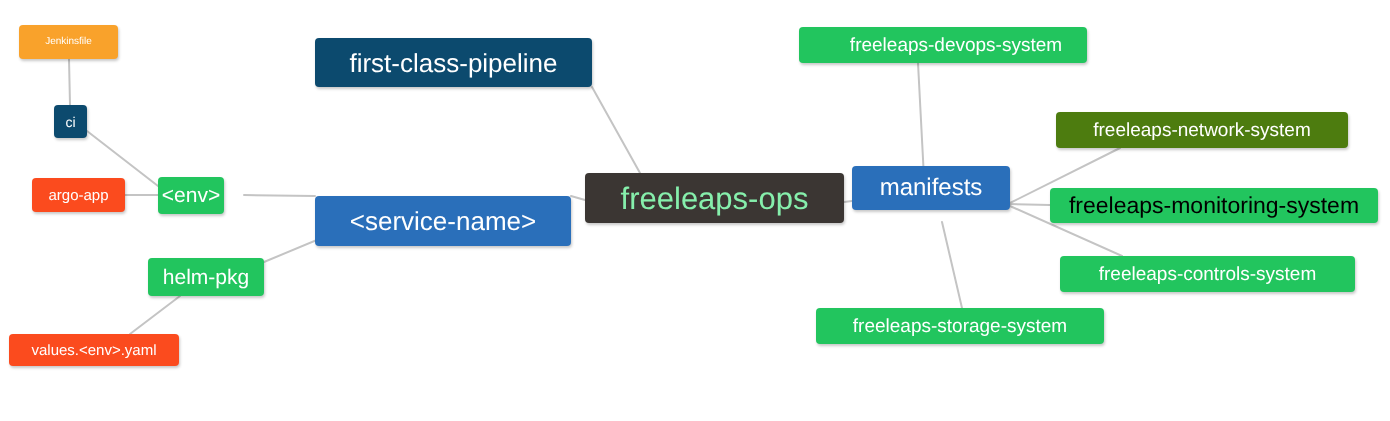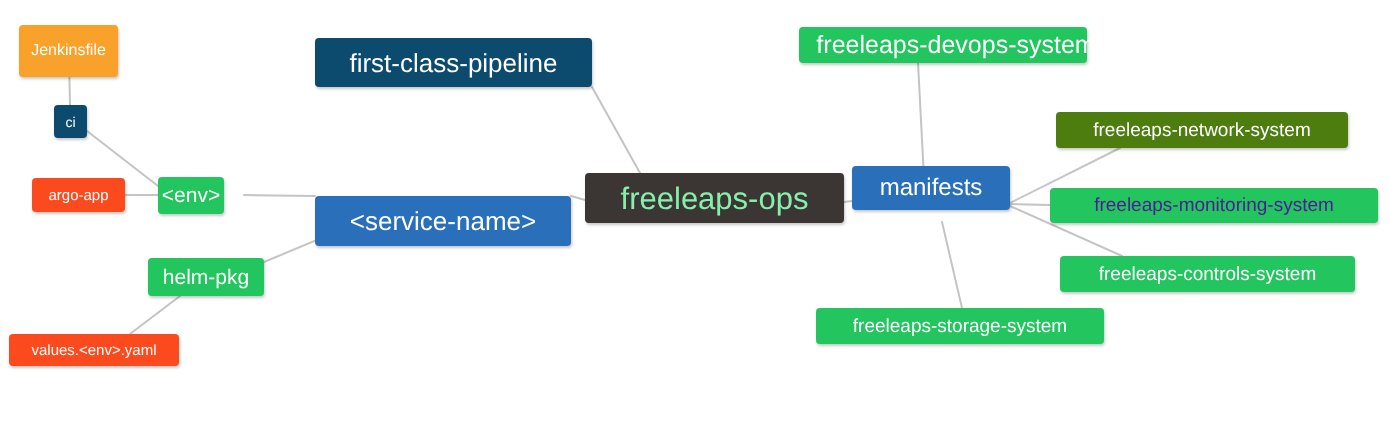--- a/index.html
+++ b/index.html
@@ -52,21 +52,21 @@
       <line x1="592" y1="87" x2="640" y2="173" stroke="#c4c4c4" stroke-width="2" stroke-linecap="round"></line>
       <line x1="264" y1="262" x2="360" y2="222" stroke="#c4c4c4" stroke-width="2" stroke-linecap="round"></line>
       <line x1="130" y1="334" x2="180" y2="296" stroke="#c4c4c4" stroke-width="2" stroke-linecap="round"></line>
       <line x1="844" y1="202" x2="852" y2="201" stroke="#c4c4c4" stroke-width="2" stroke-linecap="round"></line>
       <line x1="924" y1="178" x2="918" y2="63" stroke="#c4c4c4" stroke-width="2" stroke-linecap="round"></line>
       <line x1="1010" y1="203" x2="1120" y2="148" stroke="#c4c4c4" stroke-width="2" stroke-linecap="round"></line>
       <line x1="1010" y1="204" x2="1050" y2="205" stroke="#c4c4c4" stroke-width="2" stroke-linecap="round"></line>
       <line x1="1010" y1="206" x2="1122" y2="256" stroke="#c4c4c4" stroke-width="2" stroke-linecap="round"></line>
       <line x1="942" y1="222" x2="962" y2="308" stroke="#c4c4c4" stroke-width="2" stroke-linecap="round"></line>
     </svg>
-<div class="node" style="left: 19px; top: 25px; width: 99px; height: 52px; background: rgb(249, 162, 43); font-size: 16px; color: rgb(255, 255, 255);">
+<div class="node" style="left: 19px; top: 25px; width: 99px; height: 34px; background: rgb(249, 162, 43); font-size: 10px; color: rgb(255, 255, 255);">
       <span>Jenkinsfile</span>
     </div>
     <div class="node" style="left: 54px; top: 105px; width: 33px; height: 33px; background: #0c4a6e; font-size: 14px; color: rgb(255, 255, 255); text-align: center;">
       <span>ci</span>
     </div>
     <div class="node" style="left: 32px; top: 178px; width: 93px; height: 34px; background: rgb(251, 75, 30); font-size: 15px; color: rgb(255, 255, 255);">
       <span>argo-app</span>
     </div>
     <div class="node" style="left: 158px; top: 177px; width: 66px; height: 37px; background: rgb(34, 197, 94); font-size: 21px; color: rgb(255, 255, 255);">
       <span>&lt;env&gt;</span>
@@ -82,27 +82,27 @@
     </div>
     <div class="node" style="left: 9px; top: 334px; width: 170px; height: 32px; background: rgb(251, 75, 30); font-size: 15px; color: rgb(255, 255, 255);">
       <span>values.&lt;env&gt;.yaml</span>
     </div>
     <div class="node" style="left: 585px; top: 173px; width: 259px; height: 50px; background: rgb(59, 54, 51); font-size: 31px; color: #86efac;">
       <span>freeleaps-ops</span>
     </div>
     <div class="node" style="left: 852px; top: 166px; width: 158px; height: 44px; background: rgb(42, 111, 186); font-size: 24px; color: rgb(255, 255, 255);">
       <span>manifests</span>
     </div>
-    <div class="node" style="left: 799px; top: 27px; width: 288px; height: 36px; background: rgb(34, 197, 94); font-size: 25px; color: rgb(255, 255, 255); padding-left: 26px;">
+    <div class="node" style="left: 799px; top: 27px; width: 288px; height: 36px; background: rgb(34, 197, 94); font-size: 19px; color: rgb(255, 255, 255); padding-left: 26px;">
       <span>freeleaps-devops-system</span>
     </div>
     <div class="node" style="left: 1056px; top: 112px; width: 292px; height: 36px; background: #4d7c0f; font-size: 19px; color: rgb(255, 255, 255);">
       <span>freeleaps-network-system</span>
     </div>
-    <div class="node" style="left: 1050px; top: 188px; width: 328px; height: 35px; background: rgb(34, 197, 94); font-size: 19px; color: #4c1d95;">
+    <div class="node" style="left: 1050px; top: 188px; width: 328px; height: 35px; background: rgb(34, 197, 94); font-size: 23px; color: #000000;">
       <span>freeleaps-monitoring-system</span>
     </div>
     <div class="node" style="left: 1060px; top: 256px; width: 295px; height: 36px; background: rgb(34, 197, 94); font-size: 19px; color: rgb(255, 255, 255);">
       <span>freeleaps-controls-system</span>
     </div>
     <div class="node" style="left: 816px; top: 308px; width: 288px; height: 36px; background: rgb(34, 197, 94); font-size: 19px; color: rgb(255, 255, 255);">
       <span>freeleaps-storage-system</span>
     </div>
   </div>
 

